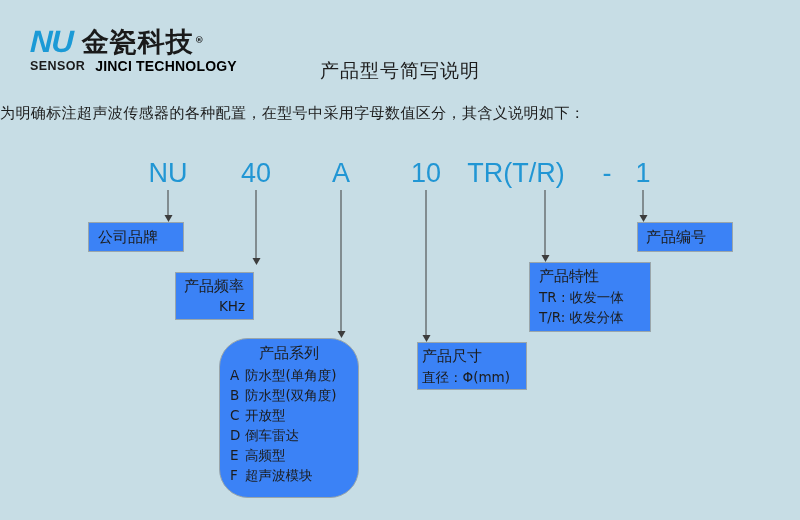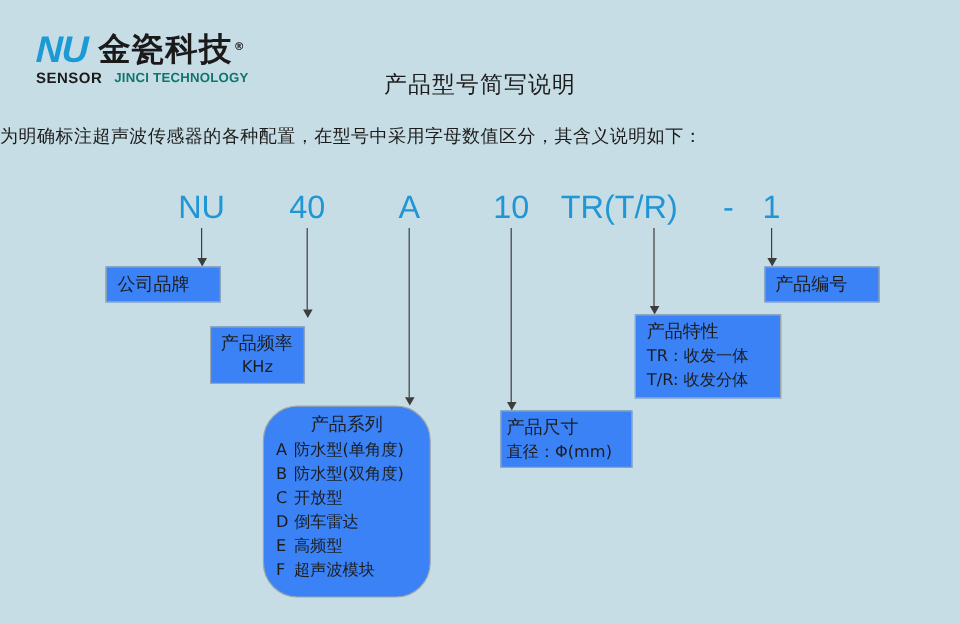--- a/index.html
+++ b/index.html
@@ -68,23 +68,23 @@
     margin-top: 2px;
   }
   .logo-sensor {
     font-weight: bold;
     font-size: 12.5px;
     letter-spacing: 0.4px;
     color: #1a1a1a;
   }
   .logo-jinci {
     font-weight: bold;
-    font-size: 11px;
+    font-size: 14px;
     letter-spacing: 0.2px;
-    color: #0f766e;
+    color: #000000;
     margin-left: 10px;
   }
 
   
   .page-title {
     position: absolute;
     left: 0;
     top: 58px;
     width: 800px;
     text-align: center;
@@ -164,21 +164,21 @@
   
   #box-brand {
     left: 88px; top: 222px; width: 96px; height: 30px;
     padding: 4px 9px;
   }
   
   #box-freq {
     left: 175px; top: 272px; width: 79px; height: 48px;
     padding: 3px 8px;
   }
-  #box-freq .khz { text-align: center; font-size: 13.5px; line-height: 19px; }
+  #box-freq .khz { text-align: right; font-size: 13.5px; line-height: 19px; }
 
   
   #box-series {
     left: 219px; top: 338px; width: 140px; height: 160px;
     padding: 4px 10px;
     border-radius: 29px;
   }
   #box-series .box-title { text-align: center; margin-bottom: 1px; }
   #box-series .item { font-size: 13.5px; line-height: 20px; white-space: nowrap; }
   #box-series .code { display: inline-block; width: 15px; }

